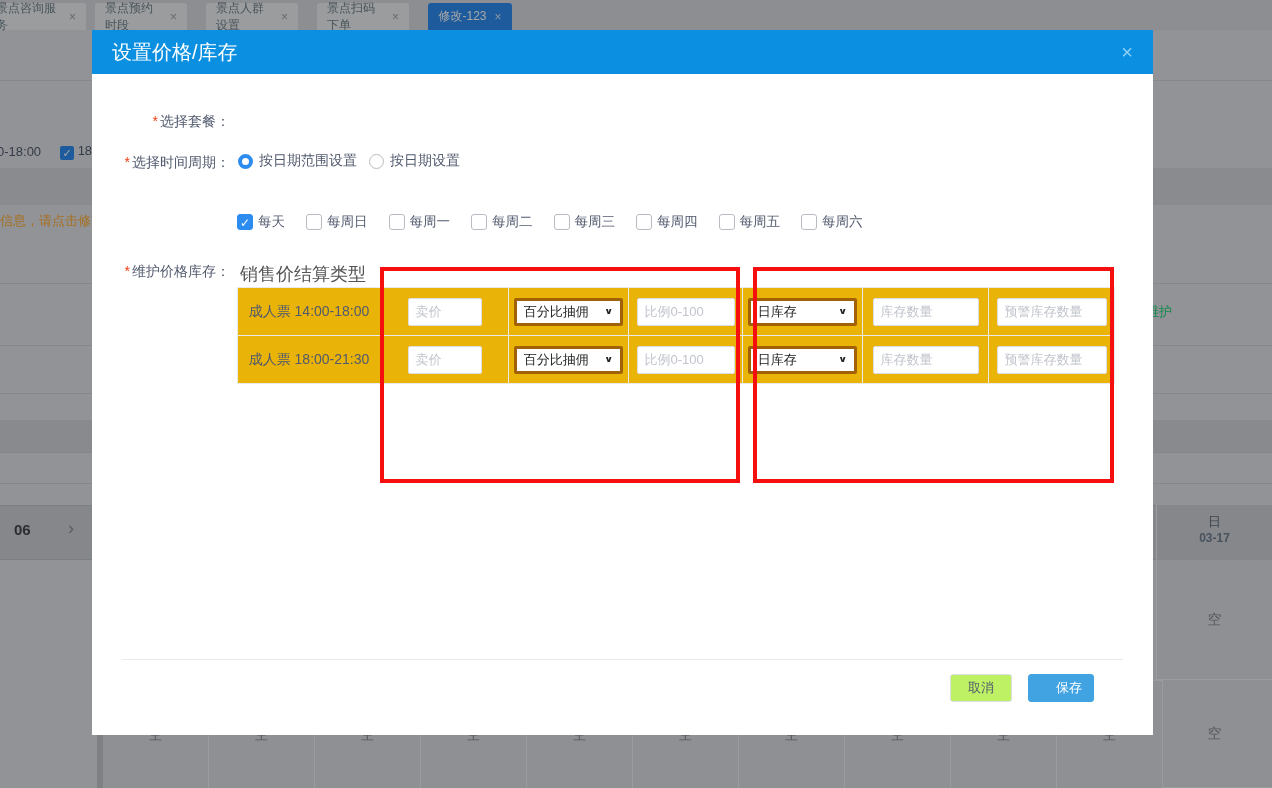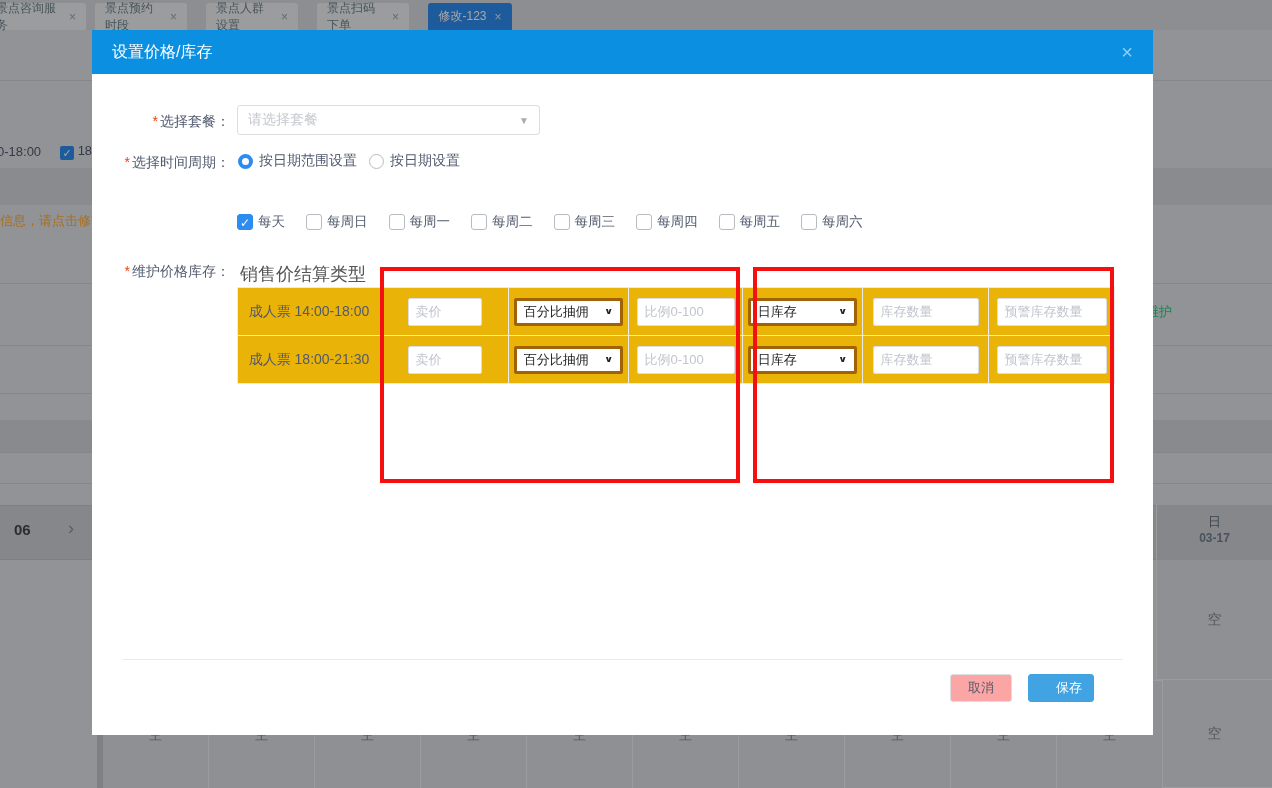--- a/index.html
+++ b/index.html
@@ -35,21 +35,21 @@
   .bottomrow { position:absolute; left:103px; top:680px; width:1060px; height:108px; display:flex; }
   .bottomrow .bcell { width:106px; height:108px; border-right:1px solid #eef0f3; border-top:1px solid #eef0f3;
                       display:flex; align-items:center; justify-content:center; font-size:14px; color:#82888f; background:#dcdee3; }
 
   
   .overlay { position:absolute; inset:0; background:rgba(0,0,0,0.35); z-index:2; }
 
   
   .modal { position:absolute; left:92px; top:30px; width:1061px; height:705px; background:#fff; z-index:3; }
   .m-head { height:44px; background:#0b90e1; display:flex; align-items:center; }
-  .m-title { color:#fff; font-size:16px; margin-left:20px; }
+  .m-title { color:#fff; font-size:20px; margin-left:20px; }
   .m-close { margin-left:auto; margin-right:20px; color:#8fd0f5; font-size:20px; cursor:pointer; line-height:1; }
 
   .req { color:#ed4014; margin-right:2px; }
   .flabel { position:absolute; left:0; width:138px; text-align:right; font-size:14px; color:#515a6e; }
 
   .sel-big { position:absolute; left:145px; top:75px; width:303px; height:30px; border:1px solid #dcdee2; border-radius:3px;
              display:flex; align-items:center; font-size:14px; color:#c5c8ce; padding:0 10px; background:#fff; }
   .sel-big .caret { margin-left:auto; color:#a8abb2; font-size:10px; }
 
   .radios { position:absolute; left:146px; top:122px; display:flex; gap:12px; font-size:14px; color:#515a6e; }
@@ -75,21 +75,21 @@
   .cell-input { height:28px; border:1px solid #dcdee2; border-radius:2px; font-size:13px; padding:0 7px; outline:none; width:90%; }
   .cell-input::placeholder { color:#c0c4cc; }
   .cell-sel { height:28px; border:3px solid #a16207; border-radius:2px; display:inline-flex; align-items:center;
               font-size:13px; color:#222; padding:0 7px; background:#fff; width:92%; }
   .cell-sel .caret2 { margin-left:auto; font-size:11px; color:#222; font-weight:bold; transform:scaleY(.8); }
 
   .redbox { position:absolute; border:4px solid #f50f0f; z-index:5; pointer-events:none; }
 
   .divider { position:absolute; left:30px; top:629px; width:1001px; height:1px; background:#e8eaec; }
   .btn { position:absolute; top:644px; height:28px; border-radius:3px; font-size:13px; display:flex; align-items:center; justify-content:center; cursor:pointer; }
-  .btn-cancel { left:858px; width:62px; background:#fca5a5; border:1px solid #dcdee2; color:#515a6e;text-align:right; }
+  .btn-cancel { left:858px; width:62px; background:#bef264; border:1px solid #dcdee2; color:#515a6e;text-align:right; }
   .btn-save { left:936px; width:66px; background:#42a3e3; border:1px solid #42a3e3; color:#fff;padding-left:16px; }
 </style>
 </head>
 <body>
 
 <div class="bg">
   <div class="tabbar">
     <div class="tab" style="left:-14px;width:100px;">
       <span>景点咨询服务</span>
       <span class="tclose">×</span>
@@ -160,24 +160,20 @@
 <div class="overlay"></div>
 
 <div class="modal">
   <div class="m-head">
     <span class="m-title">设置价格/库存</span>
     <span class="m-close">×</span>
   </div>
 
   <div class="flabel" style="top:83px;">
     <span class="req">*</span><span>选择套餐：</span>
-  </div>
-  <div class="sel-big">
-    <span>请选择套餐</span>
-    <span class="caret">▼</span>
   </div>
 
   <div class="flabel" style="top:124px;">
     <span class="req">*</span><span>选择时间周期：</span>
   </div>
   <div class="radios">
     <label class="radio">
       <span class="rdot on"></span>
       <span>按日期范围设置</span>
     </label>

